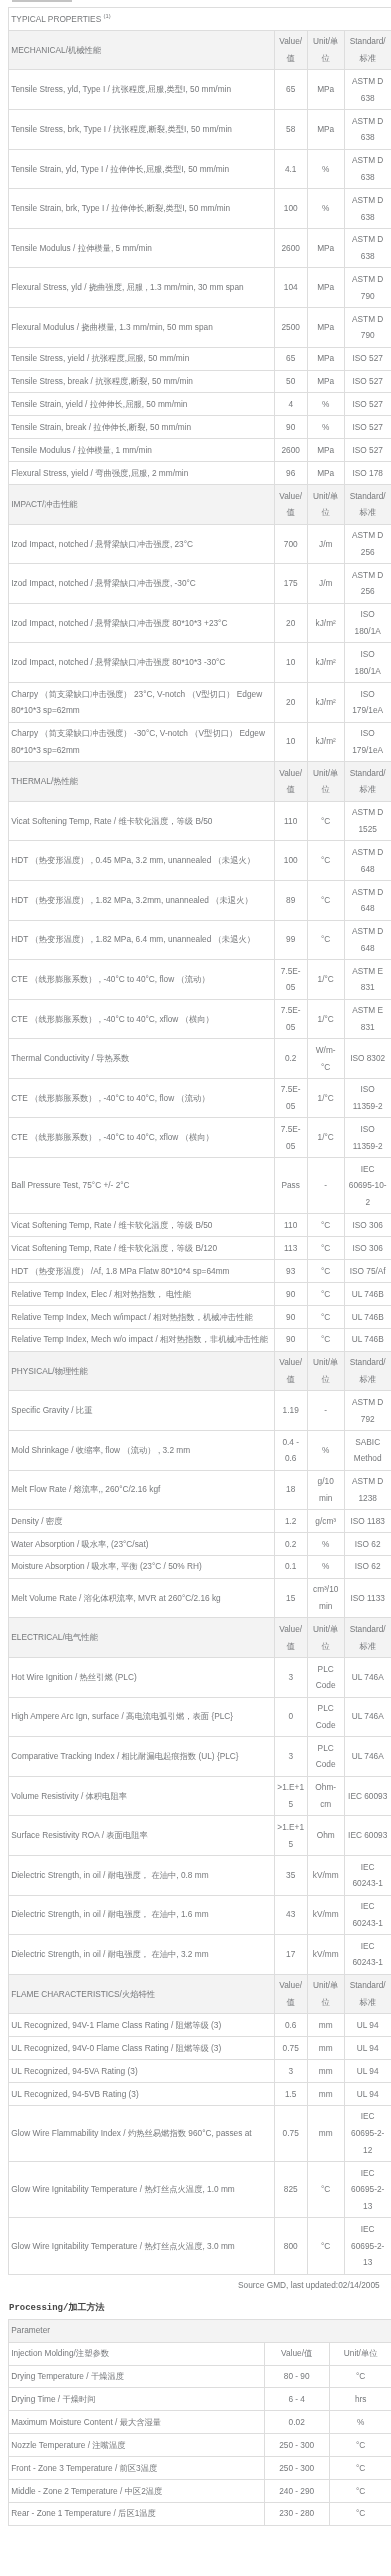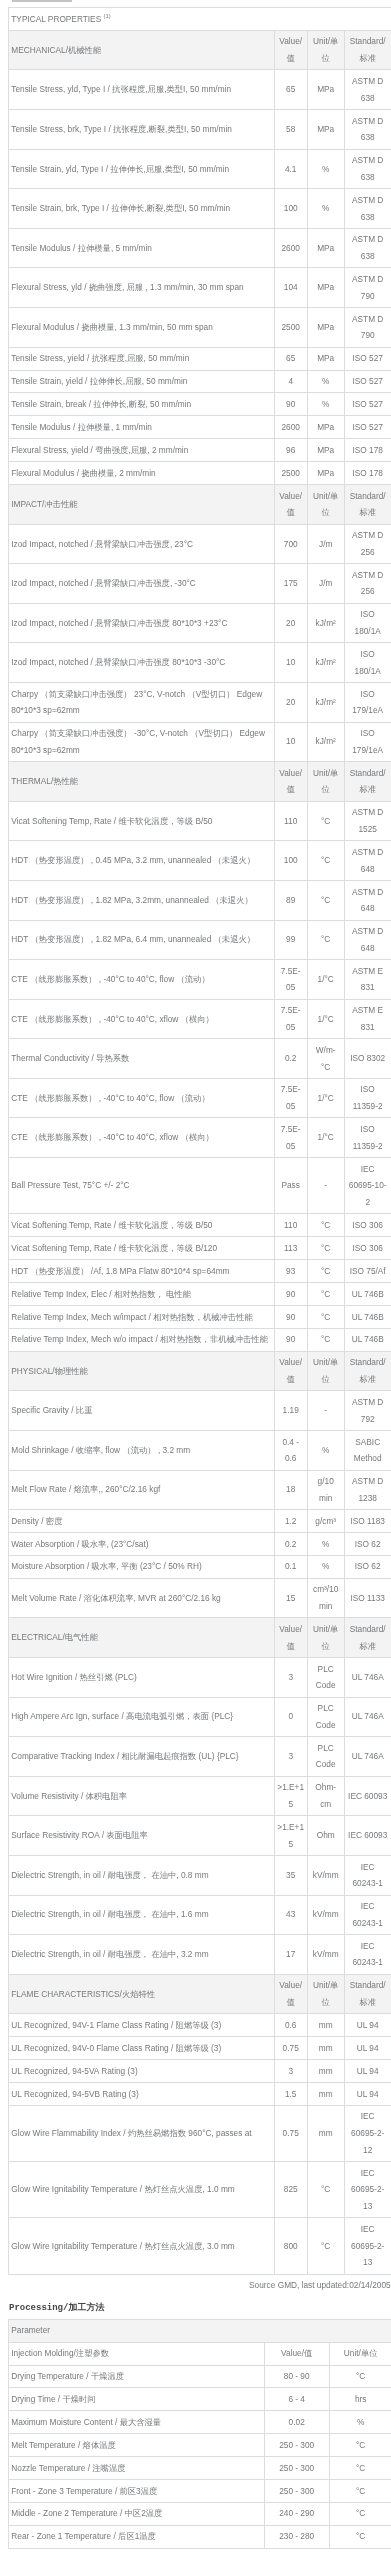--- a/index.html
+++ b/index.html
@@ -38,21 +38,21 @@
   .unit { padding-left:5.1px; padding-right:5.1px; }
   .section-header-row th { background:#f3f3f3; }
   .title-row td { background:#ffffff; }
   sup { font-size:5.8px; line-height:0; }
   .source-note {
     width:383px; margin-left:7.7px;
     text-align:right;
     font-size:8.3px; line-height:13px;
     margin-top:3.9px;
     color:#76787b;
-    padding-right:0; box-sizing:border-box;
+    padding-right:11px; box-sizing:border-box;
   }
   .processing-heading {
     margin:9px 0 5.1px 9px;
     font-size:9px;
     font-weight:bold;
     color:#454545;
     font-family:Liberation Mono, monospace;
   }
   .processing-heading + table { margin-top:0; }
   .param-row td { background:#f3f3f3; }
@@ -121,46 +121,46 @@
         <td class="c unit">MPa</td>
         <td class="c">ASTM D 790</td>
       </tr>
       <tr class="data-row">
         <td class="prop">Tensile Stress, yield / 抗张程度,屈服, 50 mm/min</td>
         <td class="c">65</td>
         <td class="c unit">MPa</td>
         <td class="c">ISO 527</td>
       </tr>
       <tr class="data-row">
+        <td class="prop">Tensile Stress, break / 抗张程度,断裂, 50 mm/min</td>
+        <td class="c">50</td>
+        <td class="c unit">MPa</td>
+        <td class="c">ISO 527</td>
+      </tr>
+      <tr class="data-row">
         <td class="prop">Tensile Strain, yield / 拉伸伸长,屈服, 50 mm/min</td>
         <td class="c">4</td>
         <td class="c unit">%</td>
         <td class="c">ISO 527</td>
       </tr>
       <tr class="data-row">
         <td class="prop">Tensile Strain, break / 拉伸伸长,断裂, 50 mm/min</td>
         <td class="c">90</td>
         <td class="c unit">%</td>
         <td class="c">ISO 527</td>
       </tr>
       <tr class="data-row">
         <td class="prop">Tensile Modulus / 拉伸模量, 1 mm/min</td>
         <td class="c">2600</td>
         <td class="c unit">MPa</td>
         <td class="c">ISO 527</td>
       </tr>
       <tr class="data-row">
         <td class="prop">Flexural Stress, yield / 弯曲强度,屈服, 2 mm/min</td>
         <td class="c">96</td>
-        <td class="c unit">MPa</td>
-        <td class="c">ISO 178</td>
-      </tr>
-      <tr class="data-row">
-        <td class="prop">Flexural Modulus / 挠曲模量, 2 mm/min</td>
-        <td class="c">2500</td>
         <td class="c unit">MPa</td>
         <td class="c">ISO 178</td>
       </tr>
       <tr class="section-header-row">
         <th class="prop">IMPACT/冲击性能</th>
         <th class="c">Value/值</th>
         <th class="c unit">Unit/单位</th>
         <th class="c">Standard/标准</th>
       </tr>
       <tr class="data-row">
@@ -482,25 +482,20 @@
         <td class="prop">Drying Time / 干燥时间</td>
         <td class="c">6 - 4</td>
         <td class="c">hrs</td>
       </tr>
       <tr class="data-row">
         <td class="prop">Maximum Moisture Content / 最大含湿量</td>
         <td class="c">0.02</td>
         <td class="c">%</td>
       </tr>
       <tr class="data-row">
-        <td class="prop">Melt Temperature / 熔体温度</td>
-        <td class="c">250 - 300</td>
-        <td class="c">°C</td>
-      </tr>
-      <tr class="data-row">
         <td class="prop">Nozzle Temperature / 注嘴温度</td>
         <td class="c">250 - 300</td>
         <td class="c">°C</td>
       </tr>
       <tr class="data-row">
         <td class="prop">Front - Zone 3 Temperature / 前区3温度</td>
         <td class="c">250 - 300</td>
         <td class="c">°C</td>
       </tr>
       <tr class="data-row">

